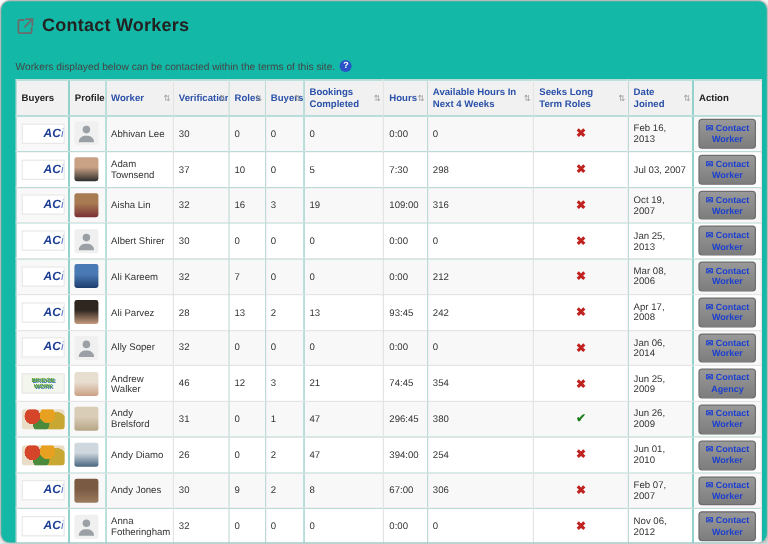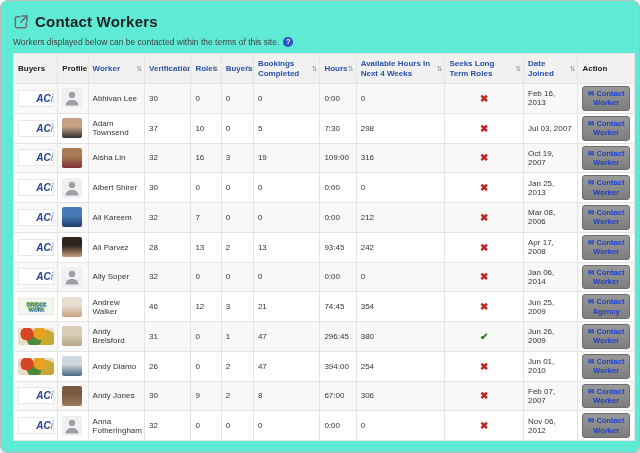--- a/index.html
+++ b/index.html
@@ -1,26 +1,26 @@
 <!DOCTYPE html>
 <html><head>
 <meta charset="utf-8">
 <style>
   * { box-sizing: border-box; margin: 0; padding: 0; }
   html,body { background:#fff; font-family:"Liberation Sans", sans-serif; }
   .page {
     position:relative; width:640px; height:453px;
     border:1px solid #b9b9b9; border-radius:8px;
     box-shadow:2px 3px 7px rgba(0,0,0,.28);
-    background:#5eead4; overflow:hidden; padding:10px 4px 6px 12px;
+    background:#14b8a6; overflow:hidden; padding:10px 4px 6px 12px;
   }
   .title-row { display:flex; align-items:center; gap:6px; margin-top:2px; }
   .title-row h1 { font-size:15px; font-weight:bold; color:#222; letter-spacing:.2px; }
   .ext-icon svg { display:block; }
-  .subtitle { margin-top:7px; font-size:8.5px; color:#444; display:flex; align-items:center; gap:4px; }
+  .subtitle { margin-top:20px; font-size:8.5px; color:#444; display:flex; align-items:center; gap:4px; }
   .help-icon { display:inline-block; width:10px; height:10px; border-radius:50%;
     background:#2a52c8; color:#fff; font-size:7.5px; font-weight:bold;
     text-align:center; line-height:10px; cursor:pointer; }
   .meta-row { display:flex; justify-content:space-between; align-items:flex-end; margin-top:6px; }
   .summary { font-size:9px; color:#333; padding-bottom:1px; }
   .summary b { font-weight:bold; }
   .pagination { display:flex; gap:2px; margin-bottom:2px; }
   .pg-btn { min-width:16px; padding:3px 5px; font-size:8px; text-align:center;
     border:none; border-radius:2px; background:#9e9e9e; color:#fff; cursor:pointer;
     font-family:"Liberation Sans", sans-serif; }

